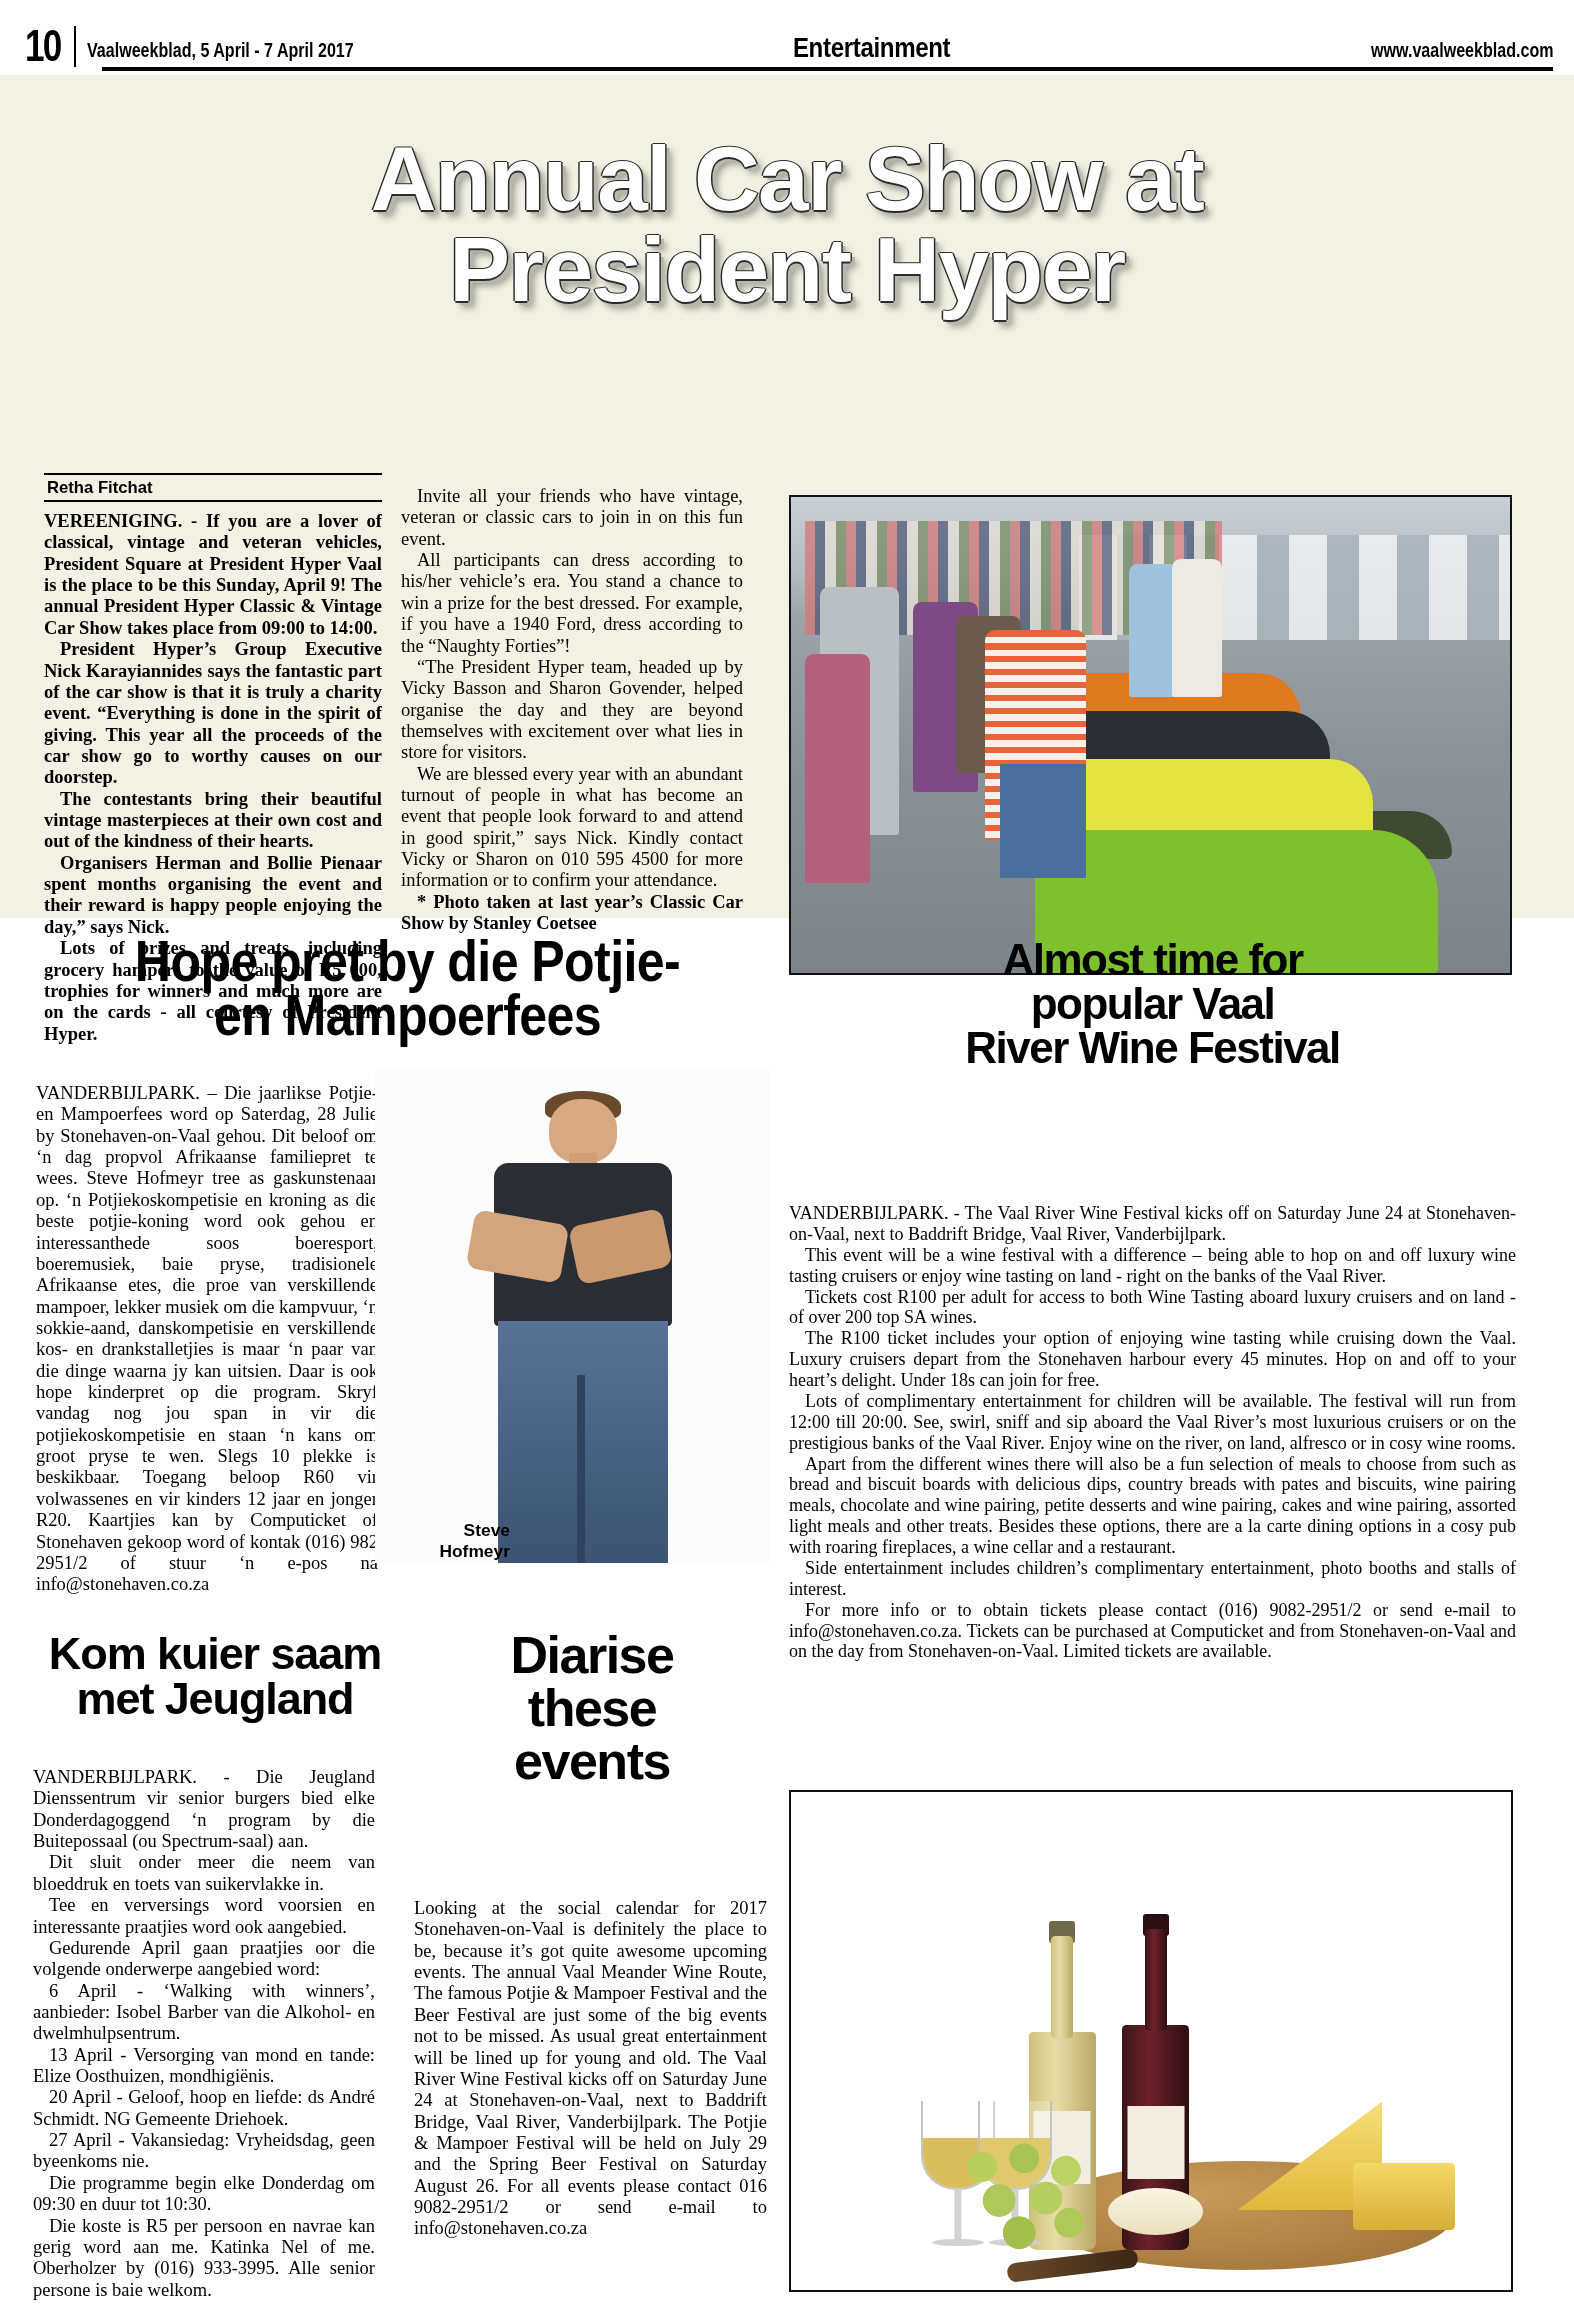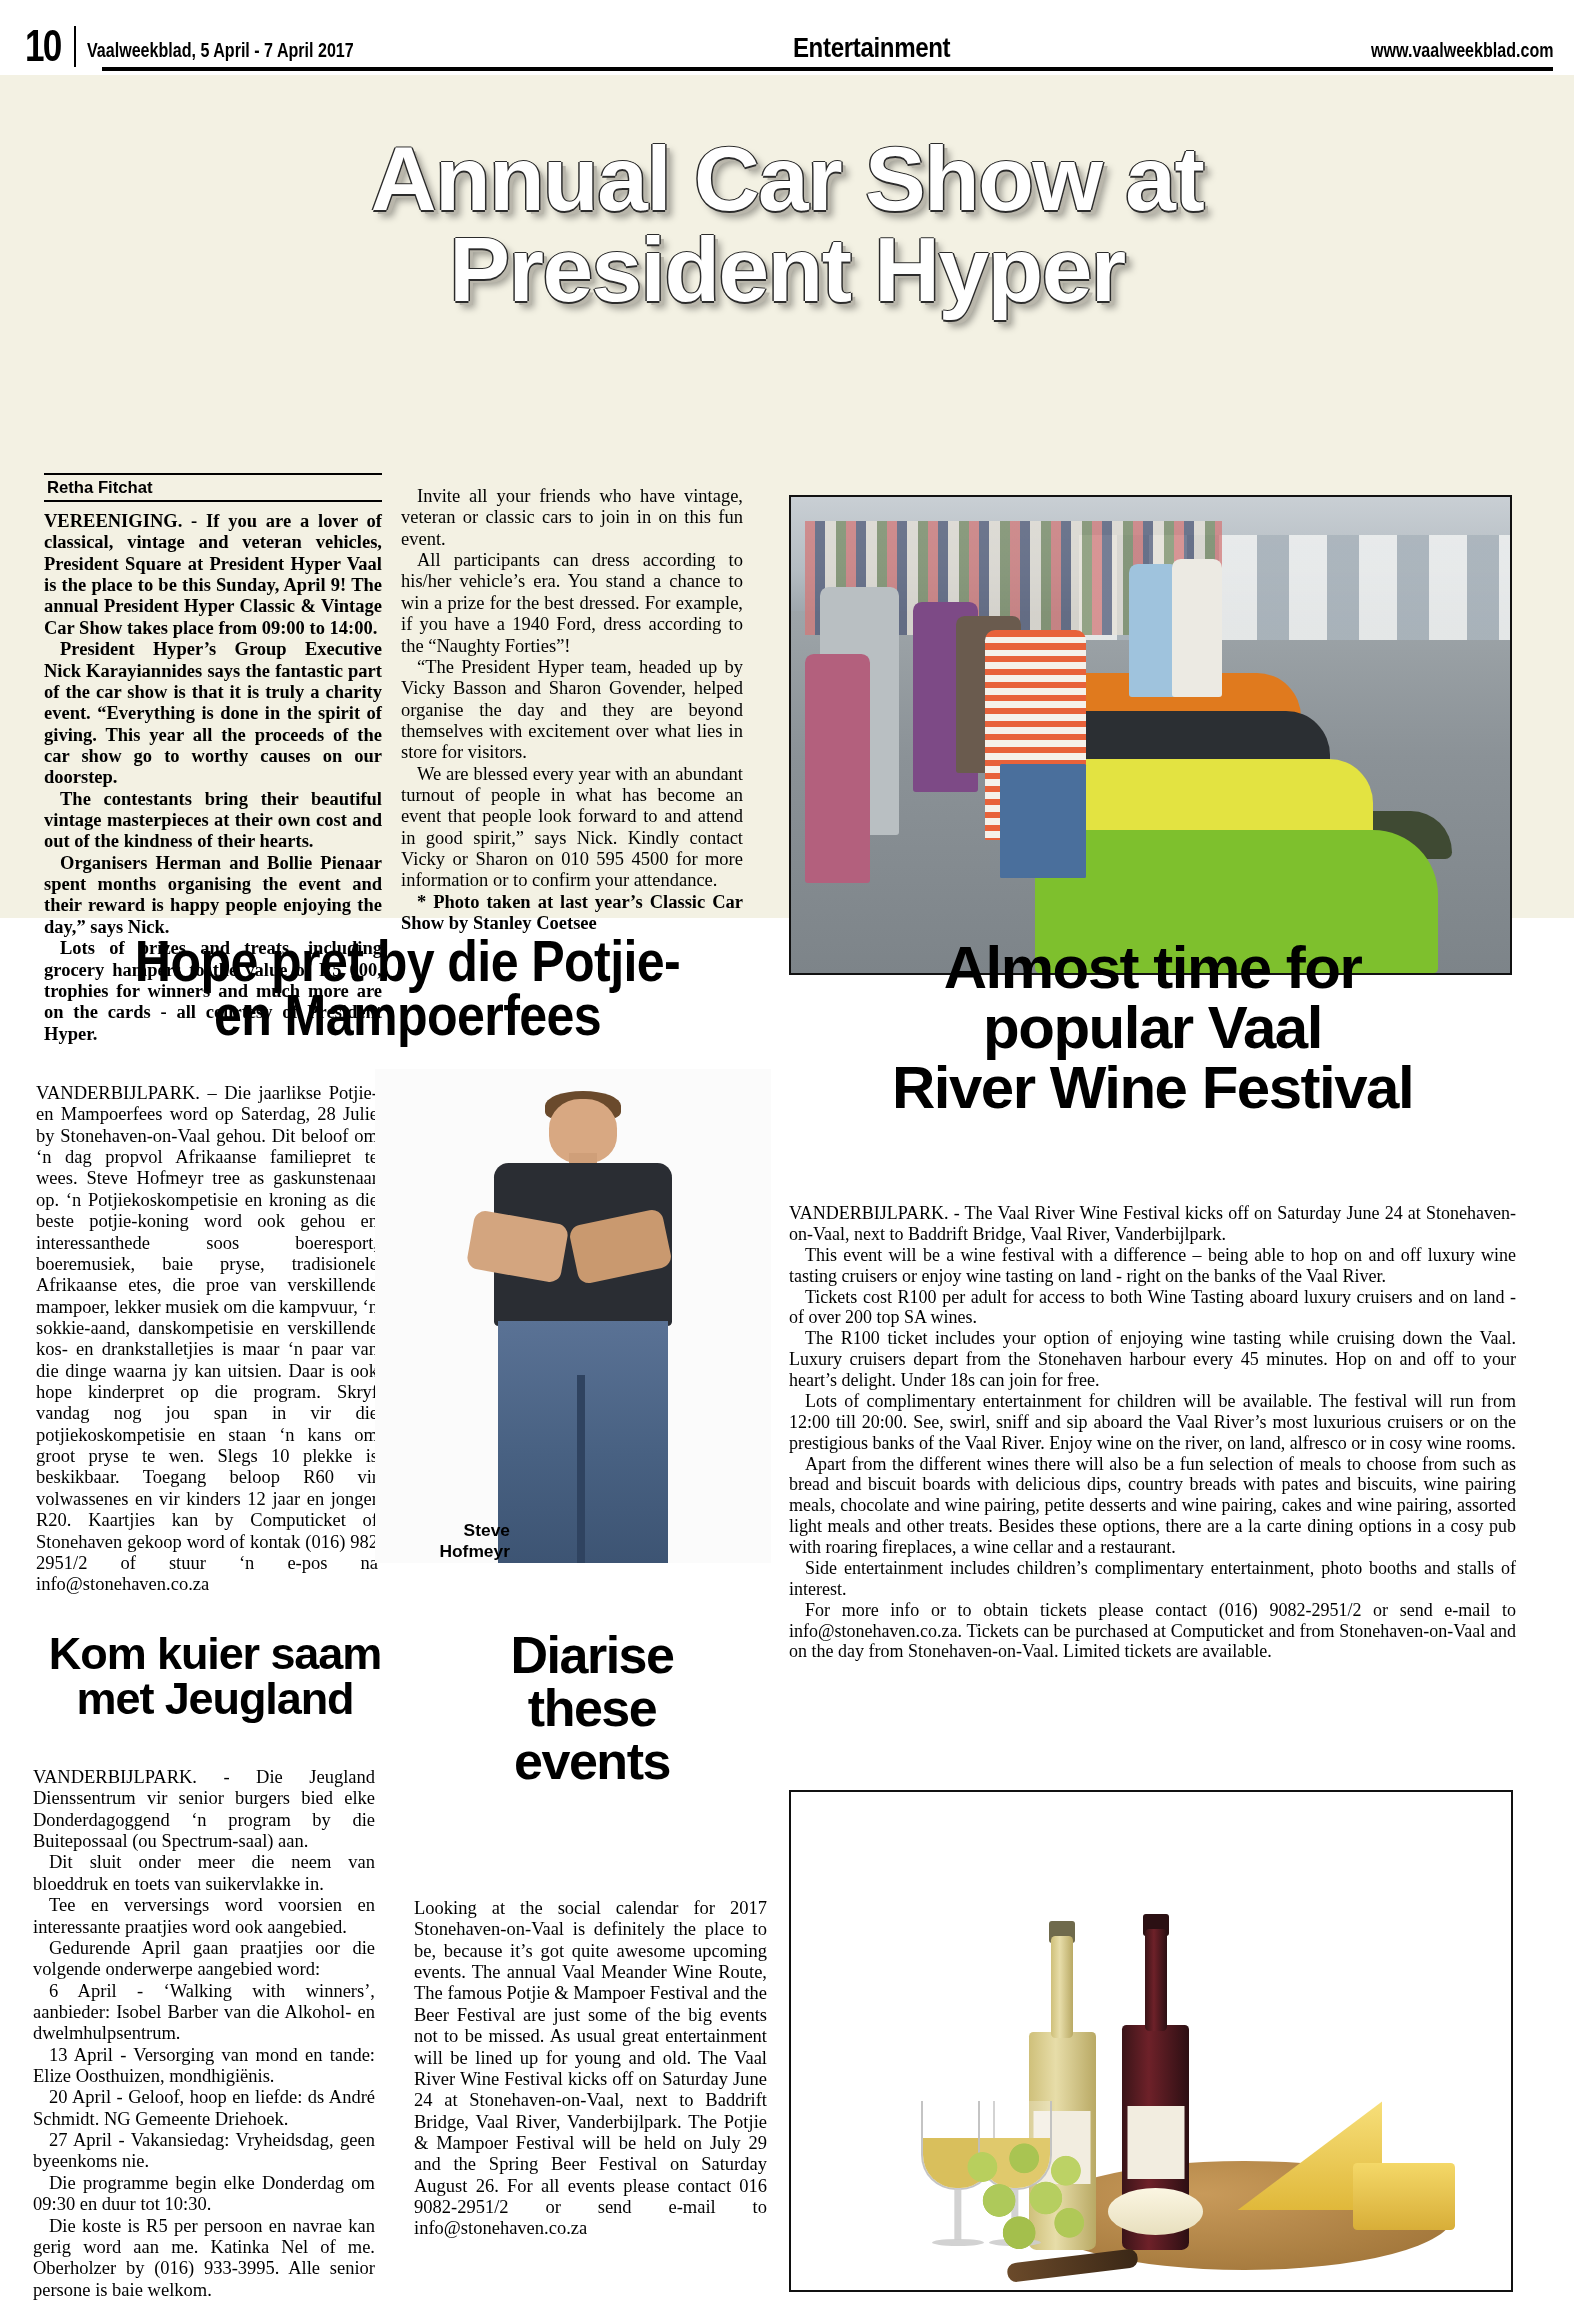--- a/index.html
+++ b/index.html
@@ -199,21 +199,21 @@
     font-weight: bold;
     font-size: 57px;
     line-height: 0.95;
     letter-spacing: -0.7px;
     text-align: center;
     transform: scaleX(0.88);
   }
   .hl-wide {
     font-family: "Liberation Sans", sans-serif;
     font-weight: bold;
-    font-size: 60px;
+    font-size: 44px;
     line-height: 1.0;
     letter-spacing: -1.5px;
     text-align: center;
   }
 
   .hd-potjie { position: absolute; left: 44px; top: 934px; width: 727px; }
   .hd-wine   { position: absolute; left: 789px; top: 938px; width: 727px; }
   .hd-jeugland { position: absolute; left: 33px; top: 1631px; width: 364px; }
   .hd-diarise  { position: absolute; left: 414px; top: 1629px; width: 356px; }
 

